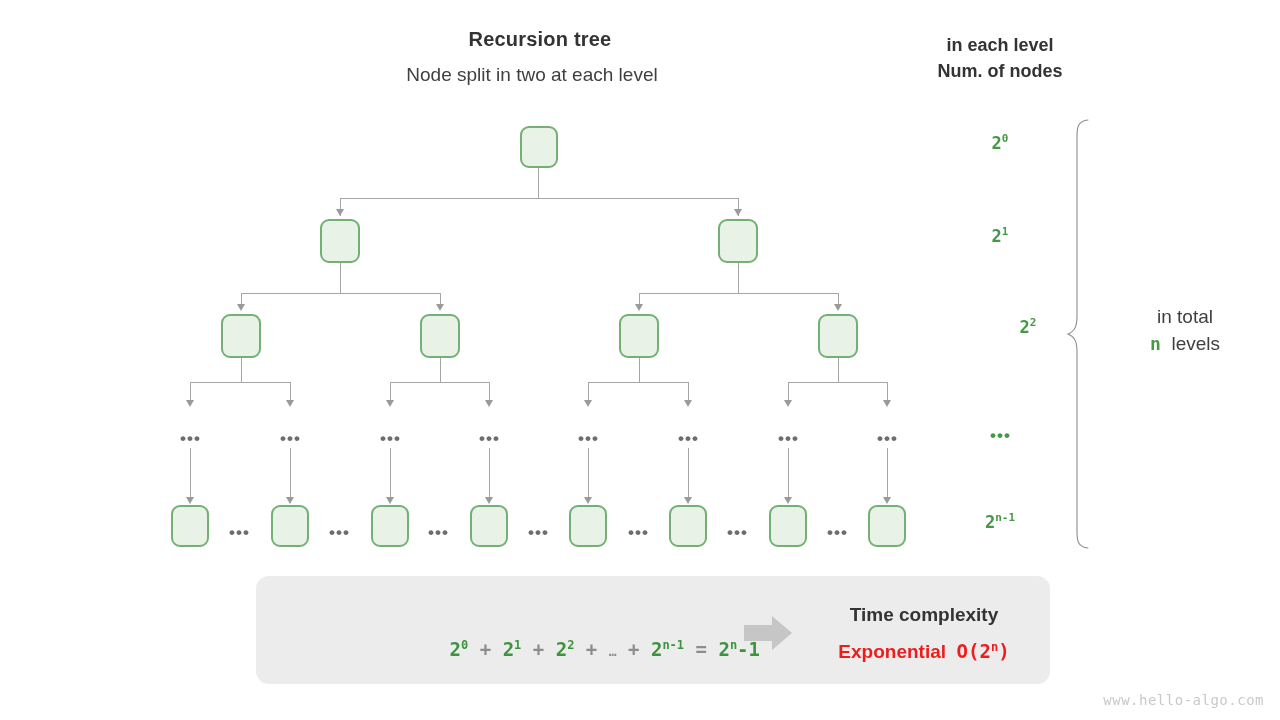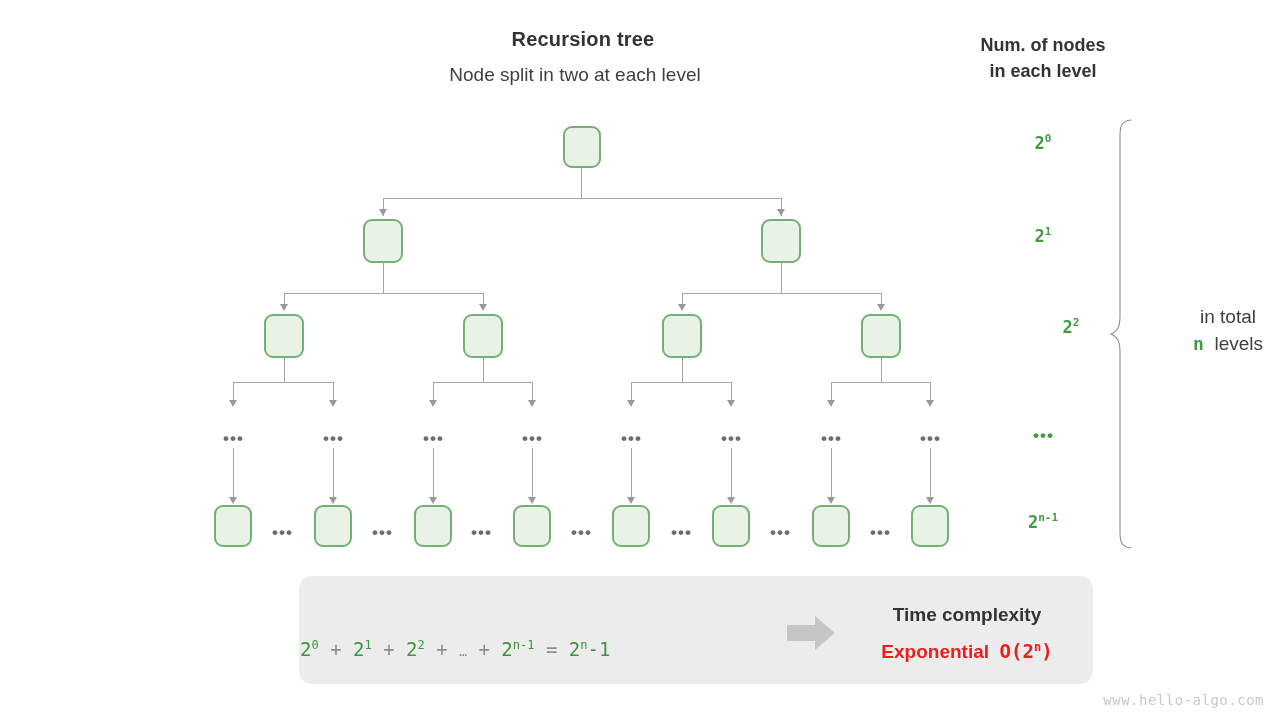--- a/index.html
+++ b/index.html
@@ -11,21 +11,20 @@
     width: 1280px;
     height: 720px;
     position: relative;
     overflow: hidden;
     font-family: "Liberation Sans", sans-serif;
     color: #3c3c3c;
   }
   .stage {
     position: absolute;
     inset: 0;
-    margin-left: 43px;
   }
 
   
   .title-main {
     position: absolute;
     left: 340px;
     top: 28px;
     width: 400px;
     text-align: center;
     font-size: 20px;
@@ -154,27 +153,27 @@
     left: 265px;
     top: 604px;
     width: 480px;
     text-align: center;
     font-size: 19px;
     font-weight: bold;
     color: #333333;
   }
   .formula {
     position: absolute;
-    left: 257px;
+    left: 280px;
     top: 638px;
     width: 480px;
-    text-align: left;
+    text-align: right;
     font-family: "DejaVu Sans Mono", monospace;
     font-size: 19px;
-    font-weight: normal;
+    font-weight: bold;
     color: #3d9440;
     white-space: nowrap;
   }
   .formula .op {
     color: #8d8d8d;
   }
   .formula .small-dots {
     color: #8d8d8d;
     font-size: 13px;
   }
@@ -230,22 +229,22 @@
   }
 </style>
 </head>
 <body>
 
 <div class="stage">
 
   <div class="title-main">Recursion tree</div>
   <div class="title-sub">Node split in two at each level</div>
   <div class="title-right">
+    <div>in each level</div>
     <div>Num. of nodes</div>
-    <div>in each level</div>
   </div>
 
   <div class="vline" style="left:538px; top:168px; height:30px;"></div>
 
   <div class="hline" style="left:340px; top:198px; width:399px;"></div>
   <div class="vline" style="left:340px; top:198px; height:18px;"></div>
   <div class="arrow-head" style="left:335.5px; top:209px;"></div>
   <div class="vline" style="left:738px; top:198px; height:18px;"></div>
   <div class="arrow-head" style="left:733.5px; top:209px;"></div>
 

